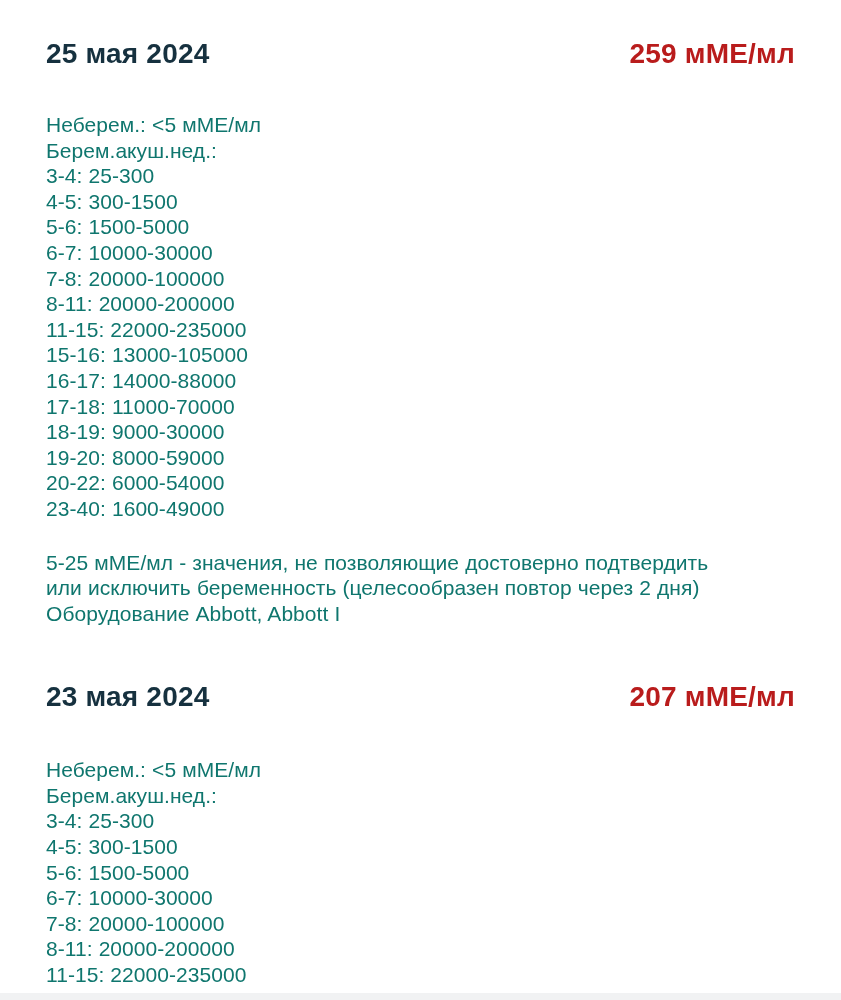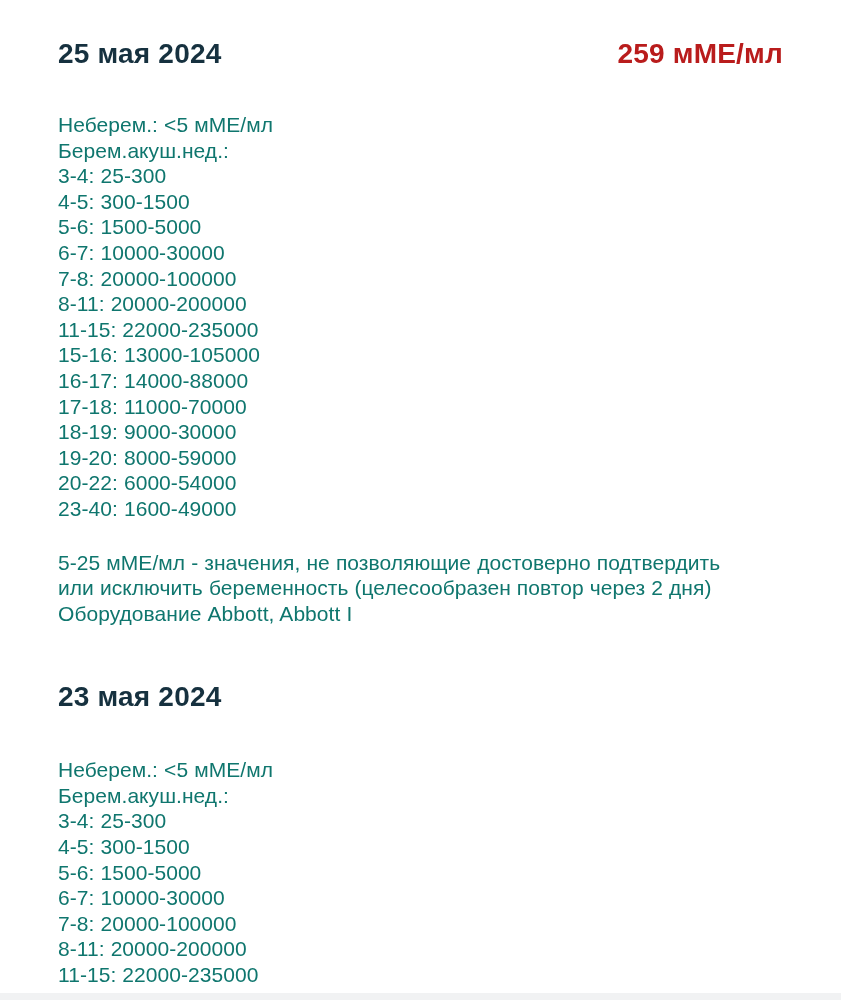--- a/index.html
+++ b/index.html
@@ -13,21 +13,21 @@
     background: #ffffff;
     font-family: "Liberation Sans", sans-serif;
     overflow: hidden;
     position: relative;
   }
   .page {
     width: 841px;
     height: 1000px;
     background: #ffffff;
     box-sizing: border-box;
-    padding: 0 58px;
+    padding: 0 46px;
     position: relative;
     overflow: hidden;
   }
   .result-entry {
     width: 100%;
   }
   .entry-header {
     display: flex;
     align-items: baseline;
     justify-content: space-between;
@@ -107,20 +107,21 @@
       <div class="ref-line">20-22: 6000-54000</div>
       <div class="ref-line">23-40: 1600-49000</div>
       <div class="ref-note">5-25 мМЕ/мл - значения, не позволяющие достоверно подтвердить или исключить беременность (целесообразен повтор через 2 дня)</div>
       <div class="ref-line">Оборудование Abbott, Abbott I</div>
     </div>
   </div>
 
   <div class="result-entry" id="entry-2">
     <div class="entry-header">
       <div class="entry-date">23 мая 2024</div>
+      <div class="entry-value">207 мМЕ/мл</div>
     </div>
     <div class="entry-body">
       <div class="ref-line">Неберем.: &lt;5 мМЕ/мл</div>
       <div class="ref-line">Берем.акуш.нед.:</div>
       <div class="ref-line">3-4: 25-300</div>
       <div class="ref-line">4-5: 300-1500</div>
       <div class="ref-line">5-6: 1500-5000</div>
       <div class="ref-line">6-7: 10000-30000</div>
       <div class="ref-line">7-8: 20000-100000</div>
       <div class="ref-line">8-11: 20000-200000</div>

